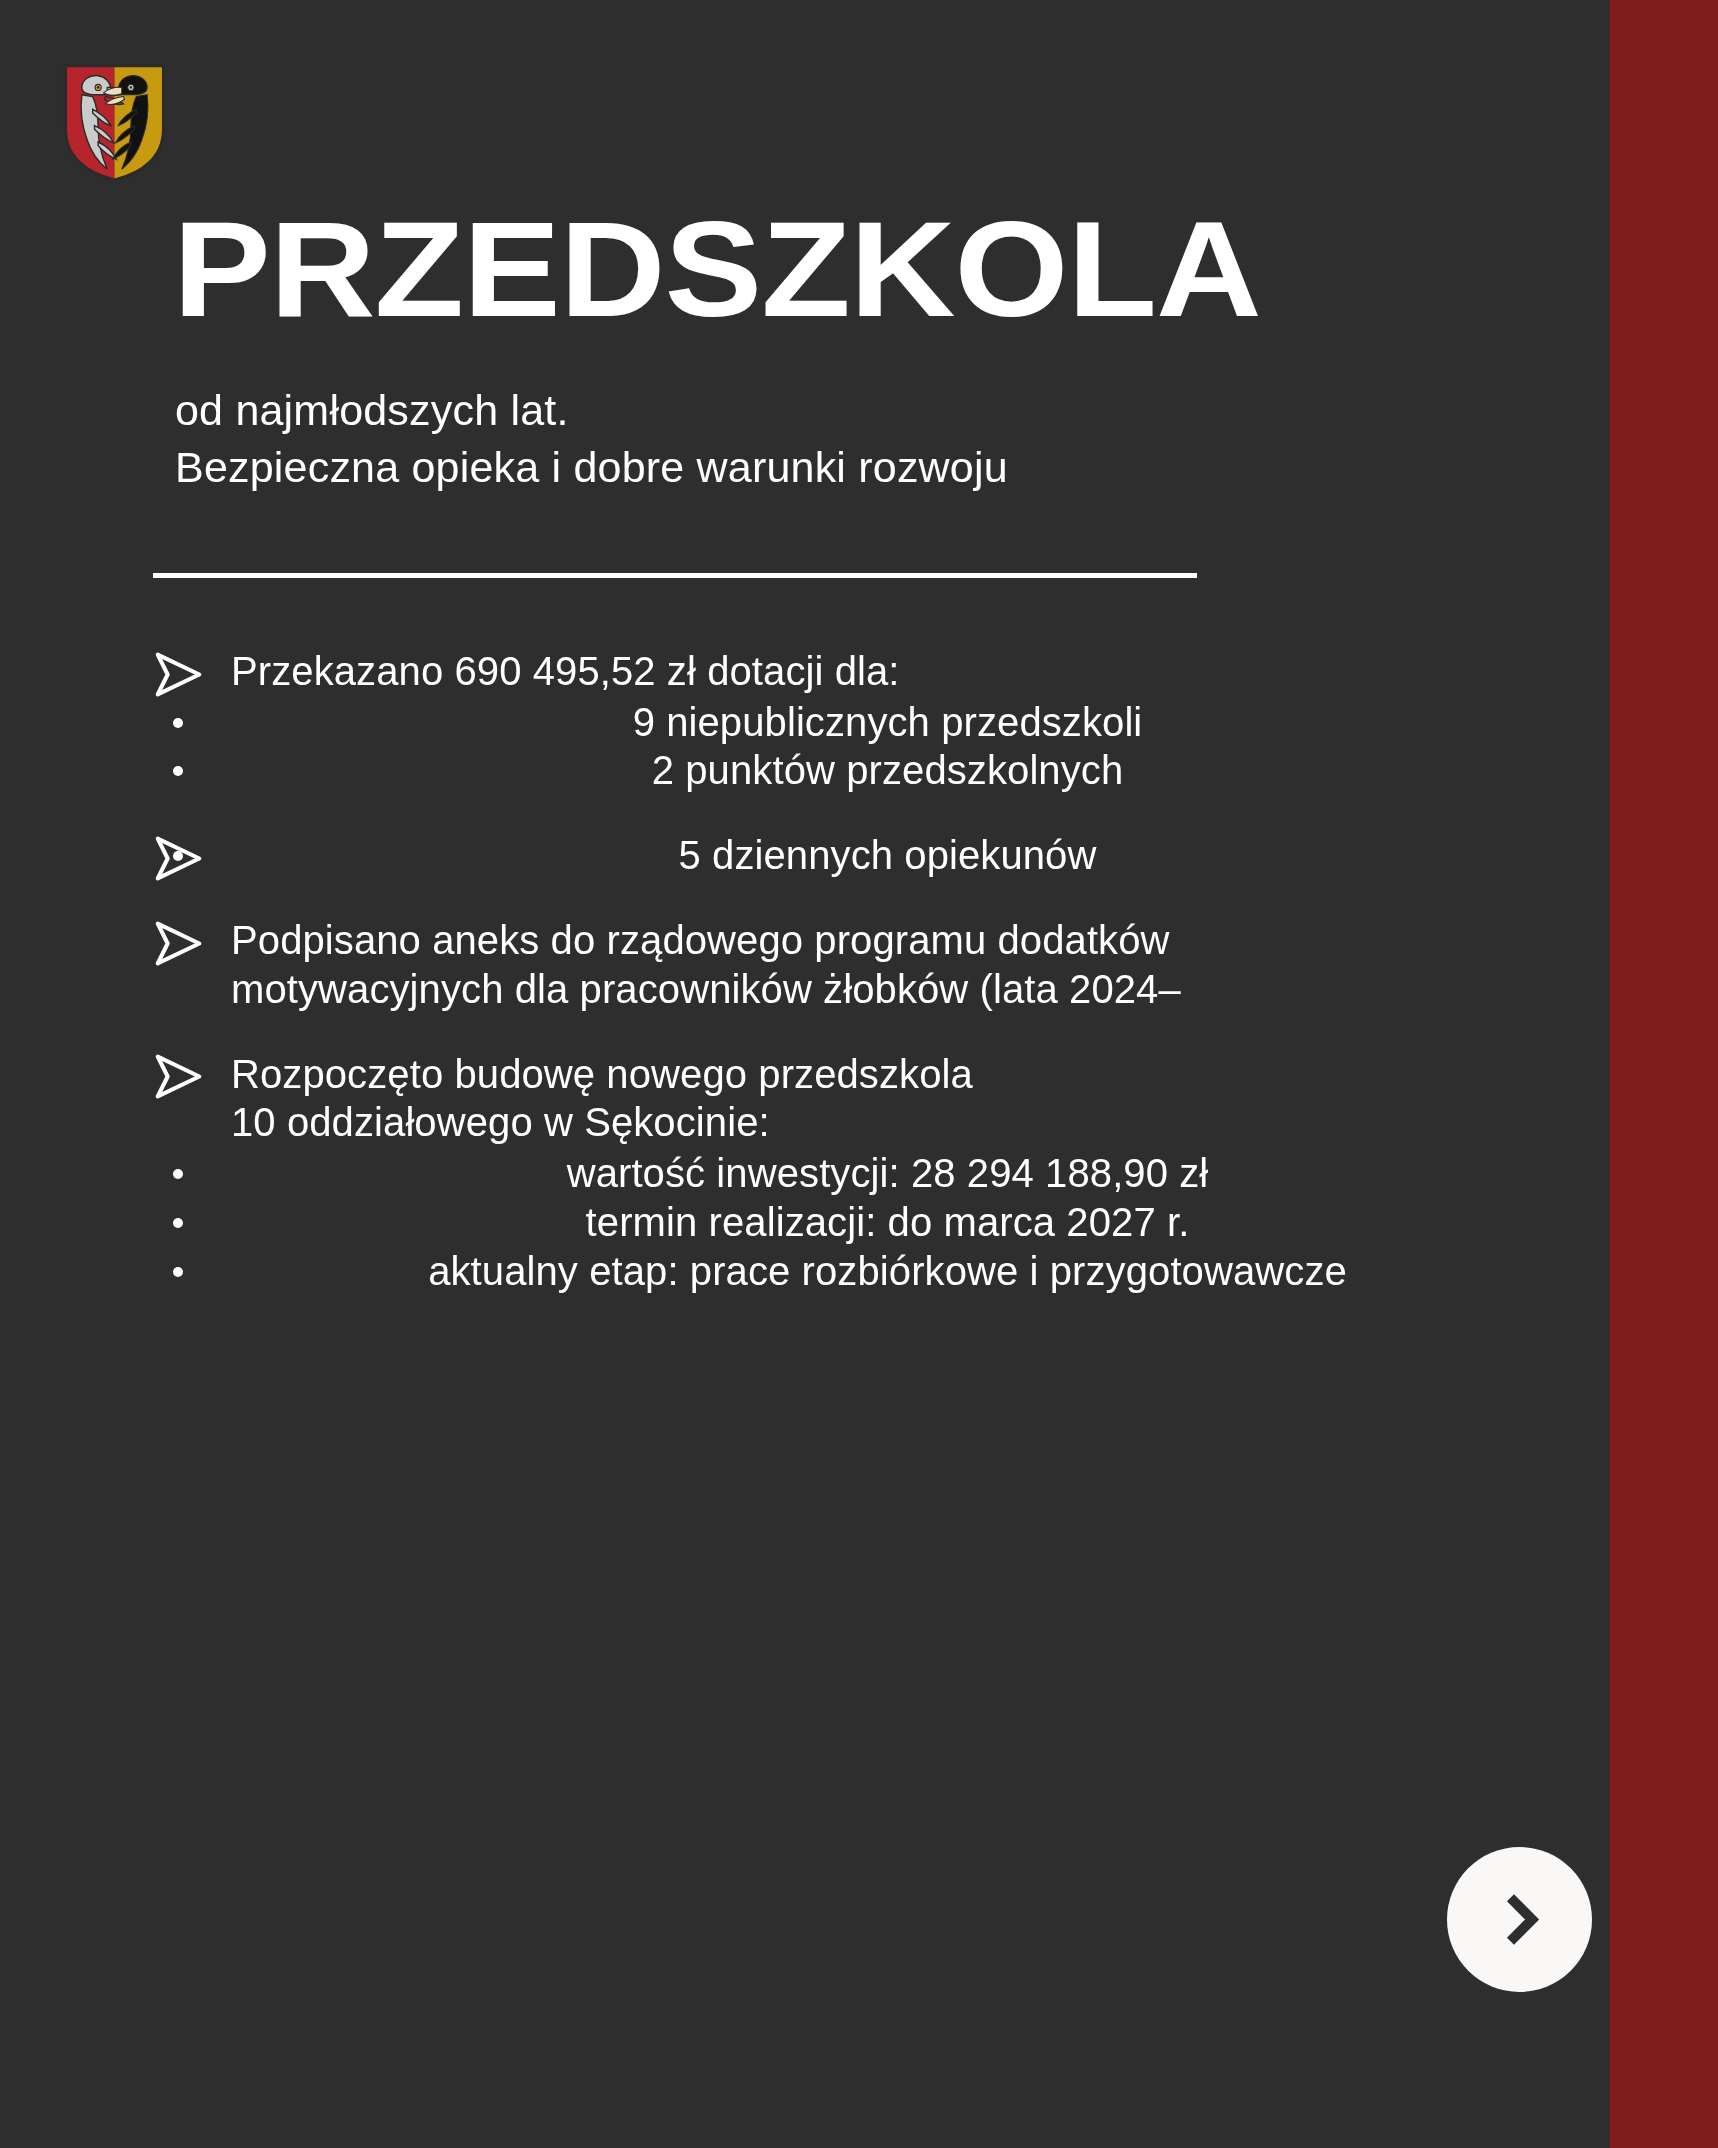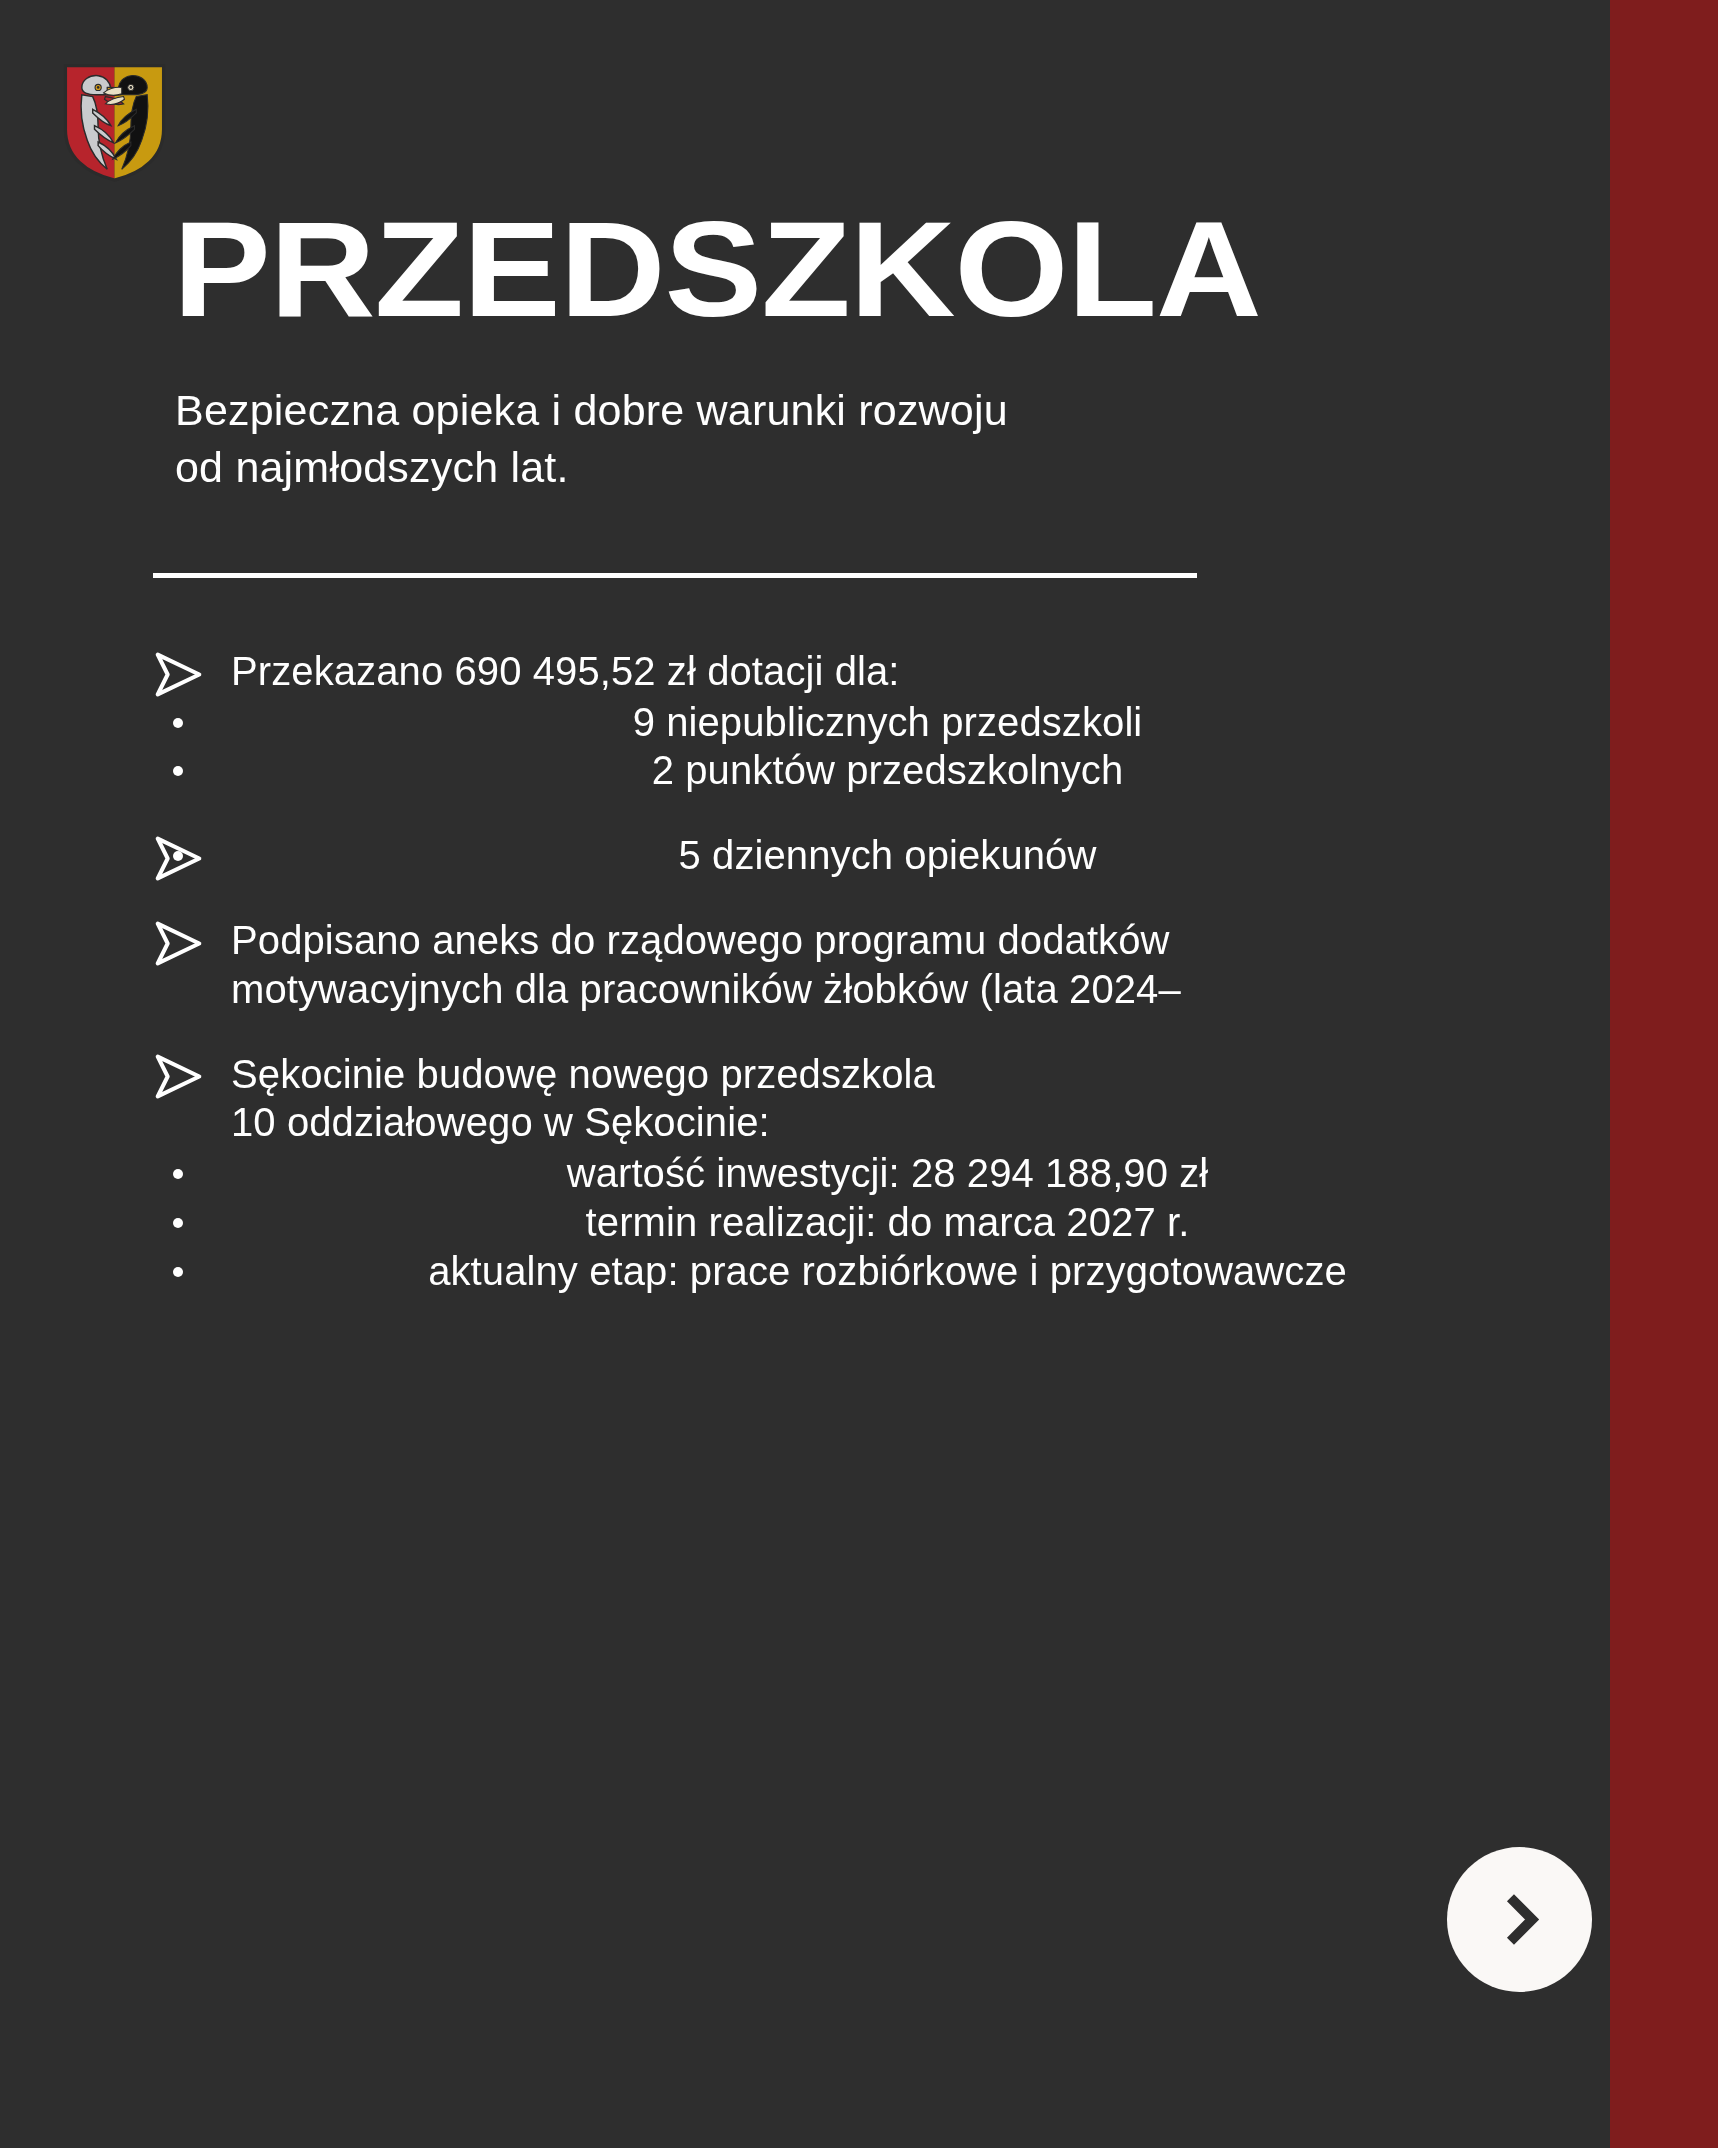--- a/index.html
+++ b/index.html
@@ -189,22 +189,22 @@
         <circle cx="78" cy="28" r="3.4" fill="#e8dfc4" stroke="#2b2b2b" stroke-width="1.1"></circle>
         <circle cx="78" cy="28" r="1.5" fill="#2b2b2b"></circle>
       </g>
       <path d="M6,4 H114 V74 C114,104 92,122 60,130 C28,122 6,104 6,74 Z" fill="none" stroke="#2b2b2b" stroke-width="3.5"></path>
     </svg>
   </div>
 
   <div class="title">PRZEDSZKOLA</div>
 
   <div class="subtitle">
+    <span>od najmłodszych lat.</span>
     <span>Bezpieczna opieka i dobre warunki rozwoju</span>
-    <span>od najmłodszych lat.</span>
   </div>
 
   <div class="rule"></div>
 
   <div class="body">
 
     <div class="section">
       <span class="marker">
         <svg viewBox="0 0 56 52" xmlns="http://www.w3.org/2000/svg">
           <path d="M5,4 L51,26 L5,48 L16,26 Z" fill="none" stroke="#ffffff" stroke-width="4.5" stroke-linejoin="round"></path>
@@ -242,21 +242,21 @@
       </div>
     </div>
 
     <div class="section">
       <span class="marker">
         <svg viewBox="0 0 56 52" xmlns="http://www.w3.org/2000/svg">
           <path d="M5,4 L51,26 L5,48 L16,26 Z" fill="none" stroke="#ffffff" stroke-width="4.5" stroke-linejoin="round"></path>
         </svg>
       </span>
       <div class="lines">
-        <span class="ln">Sękocinie budowę nowego przedszkola</span>
+        <span class="ln">Rozpoczęto budowę nowego przedszkola</span>
         <span class="ln">10 oddziałowego w Sękocinie:</span>
       </div>
       <ul class="sublist">
         <li><span class="dot"></span><span>wartość inwestycji: 28 294 188,90 zł</span></li>
         <li><span class="dot"></span><span>termin realizacji: do marca 2027 r.</span></li>
         <li><span class="dot"></span><span>aktualny etap: prace rozbiórkowe i przygotowawcze</span></li>
       </ul>
     </div>
 
   </div>

